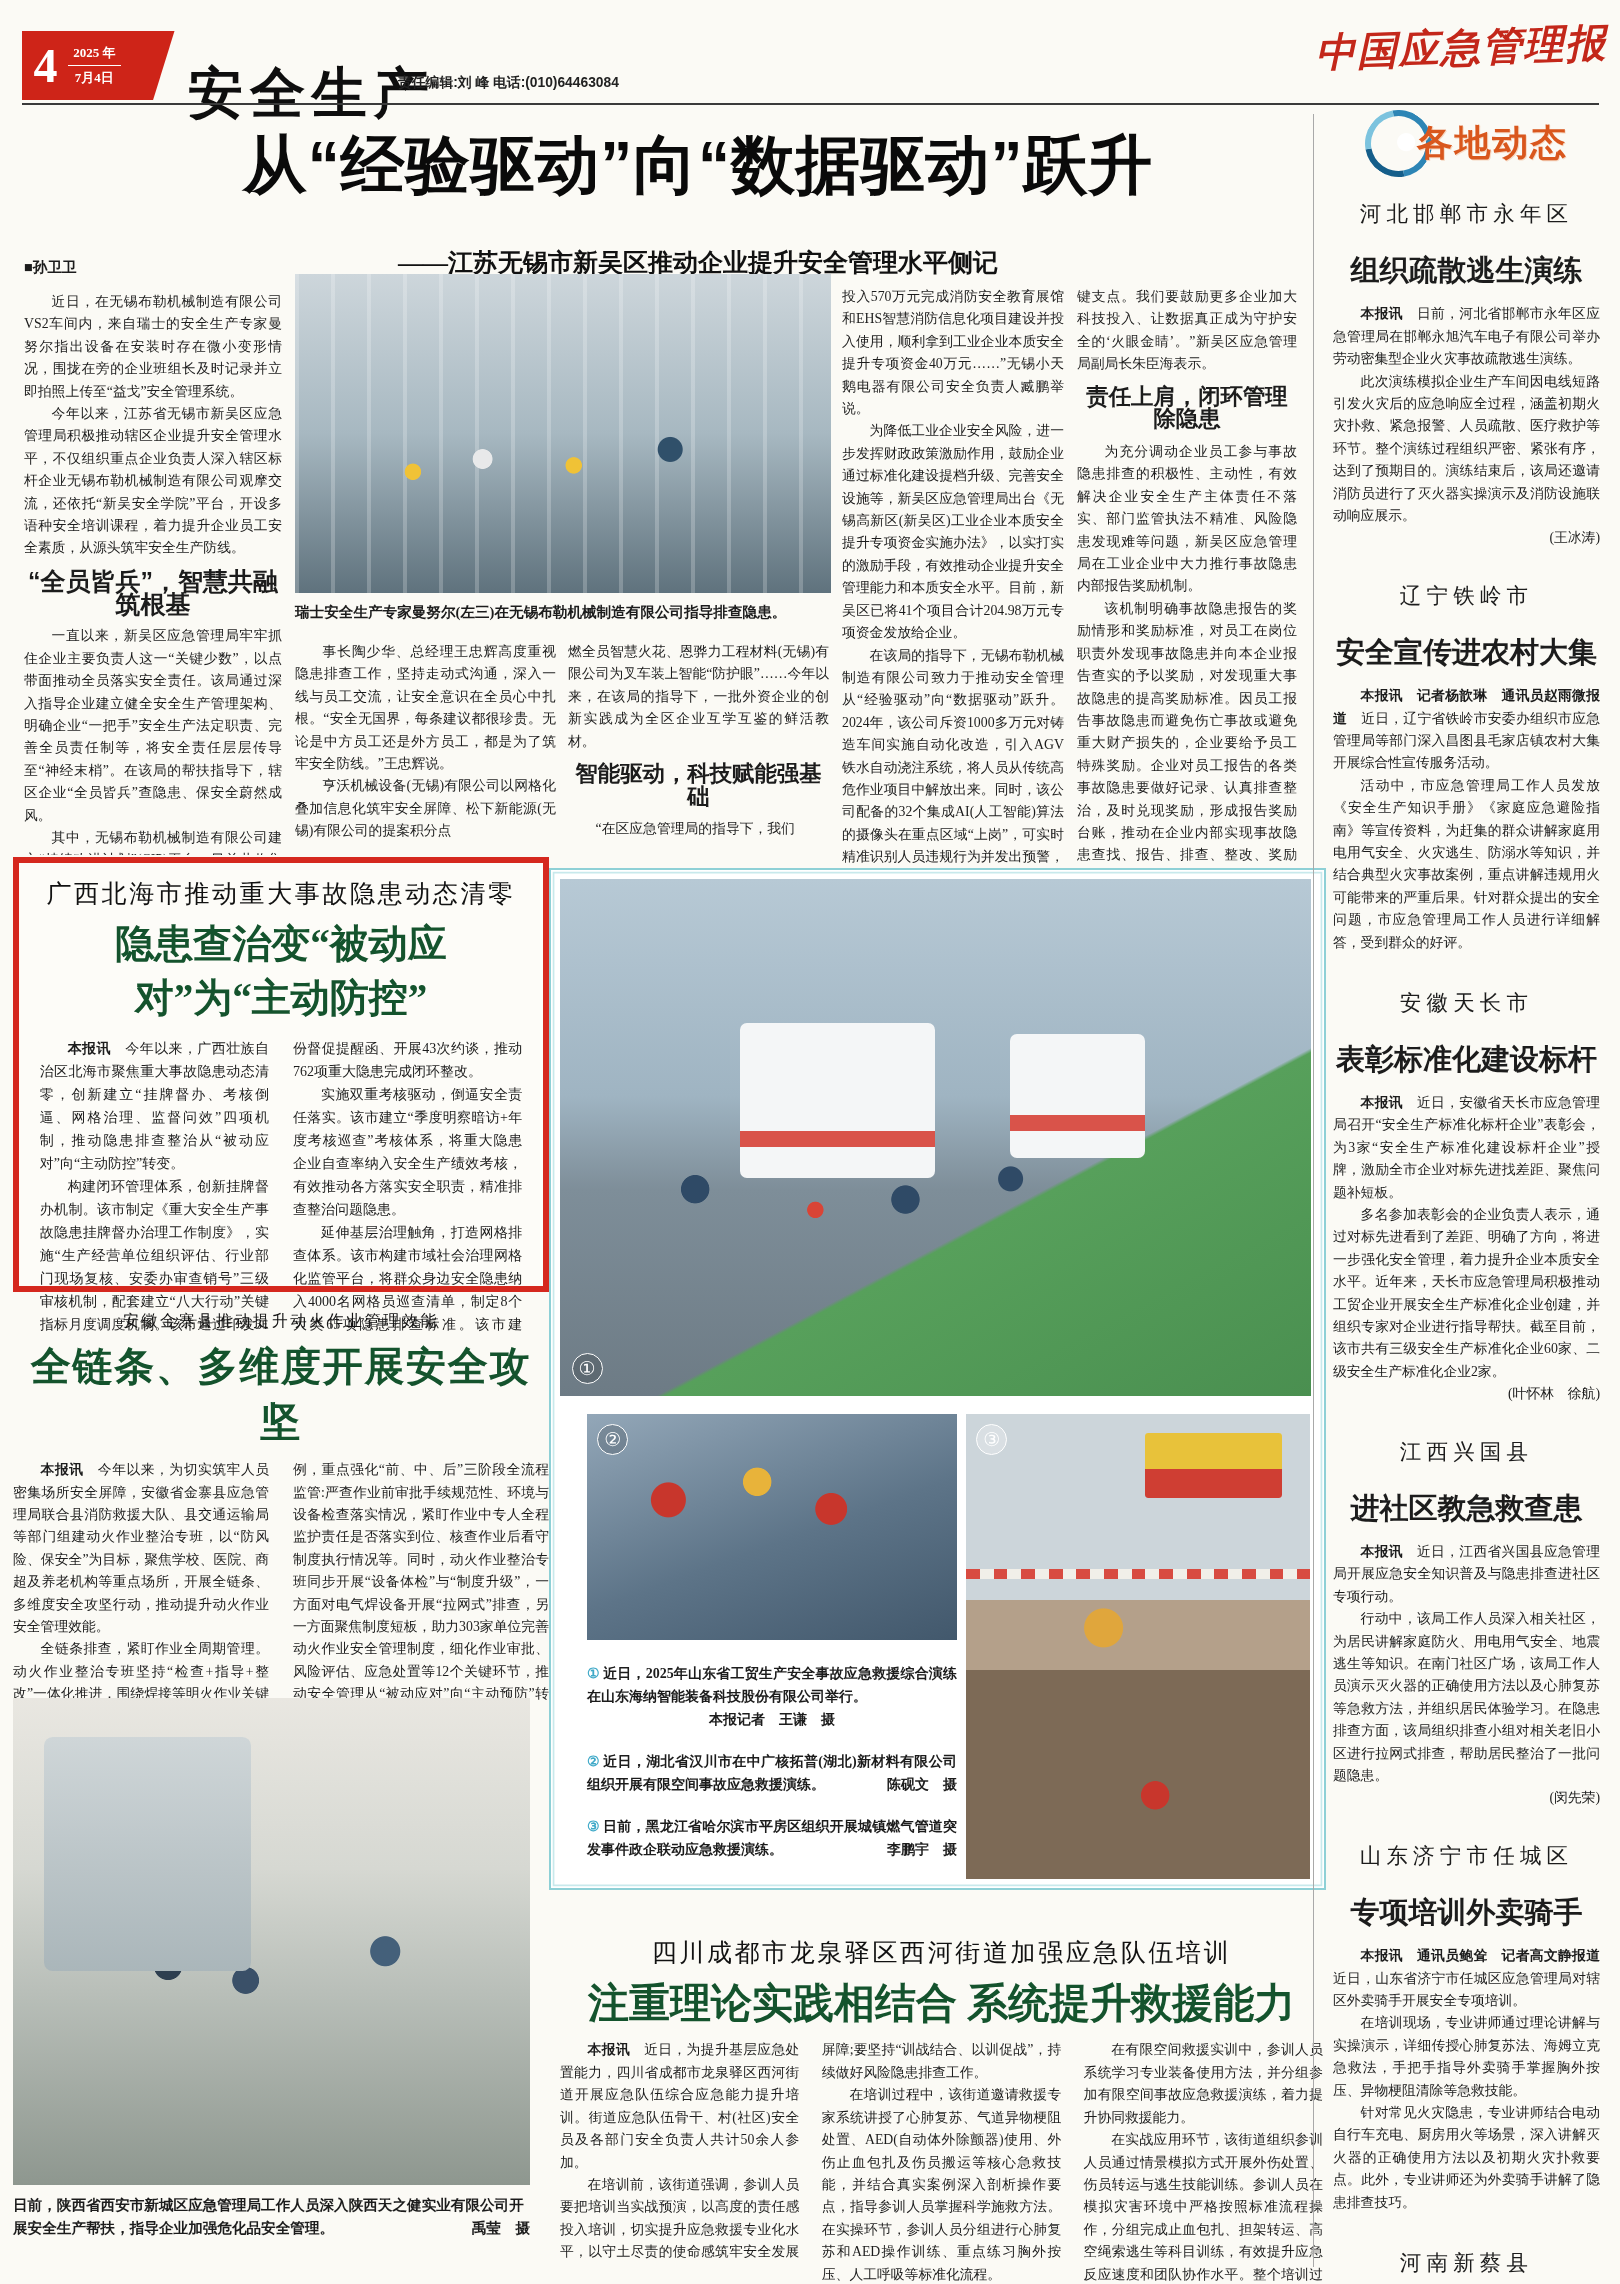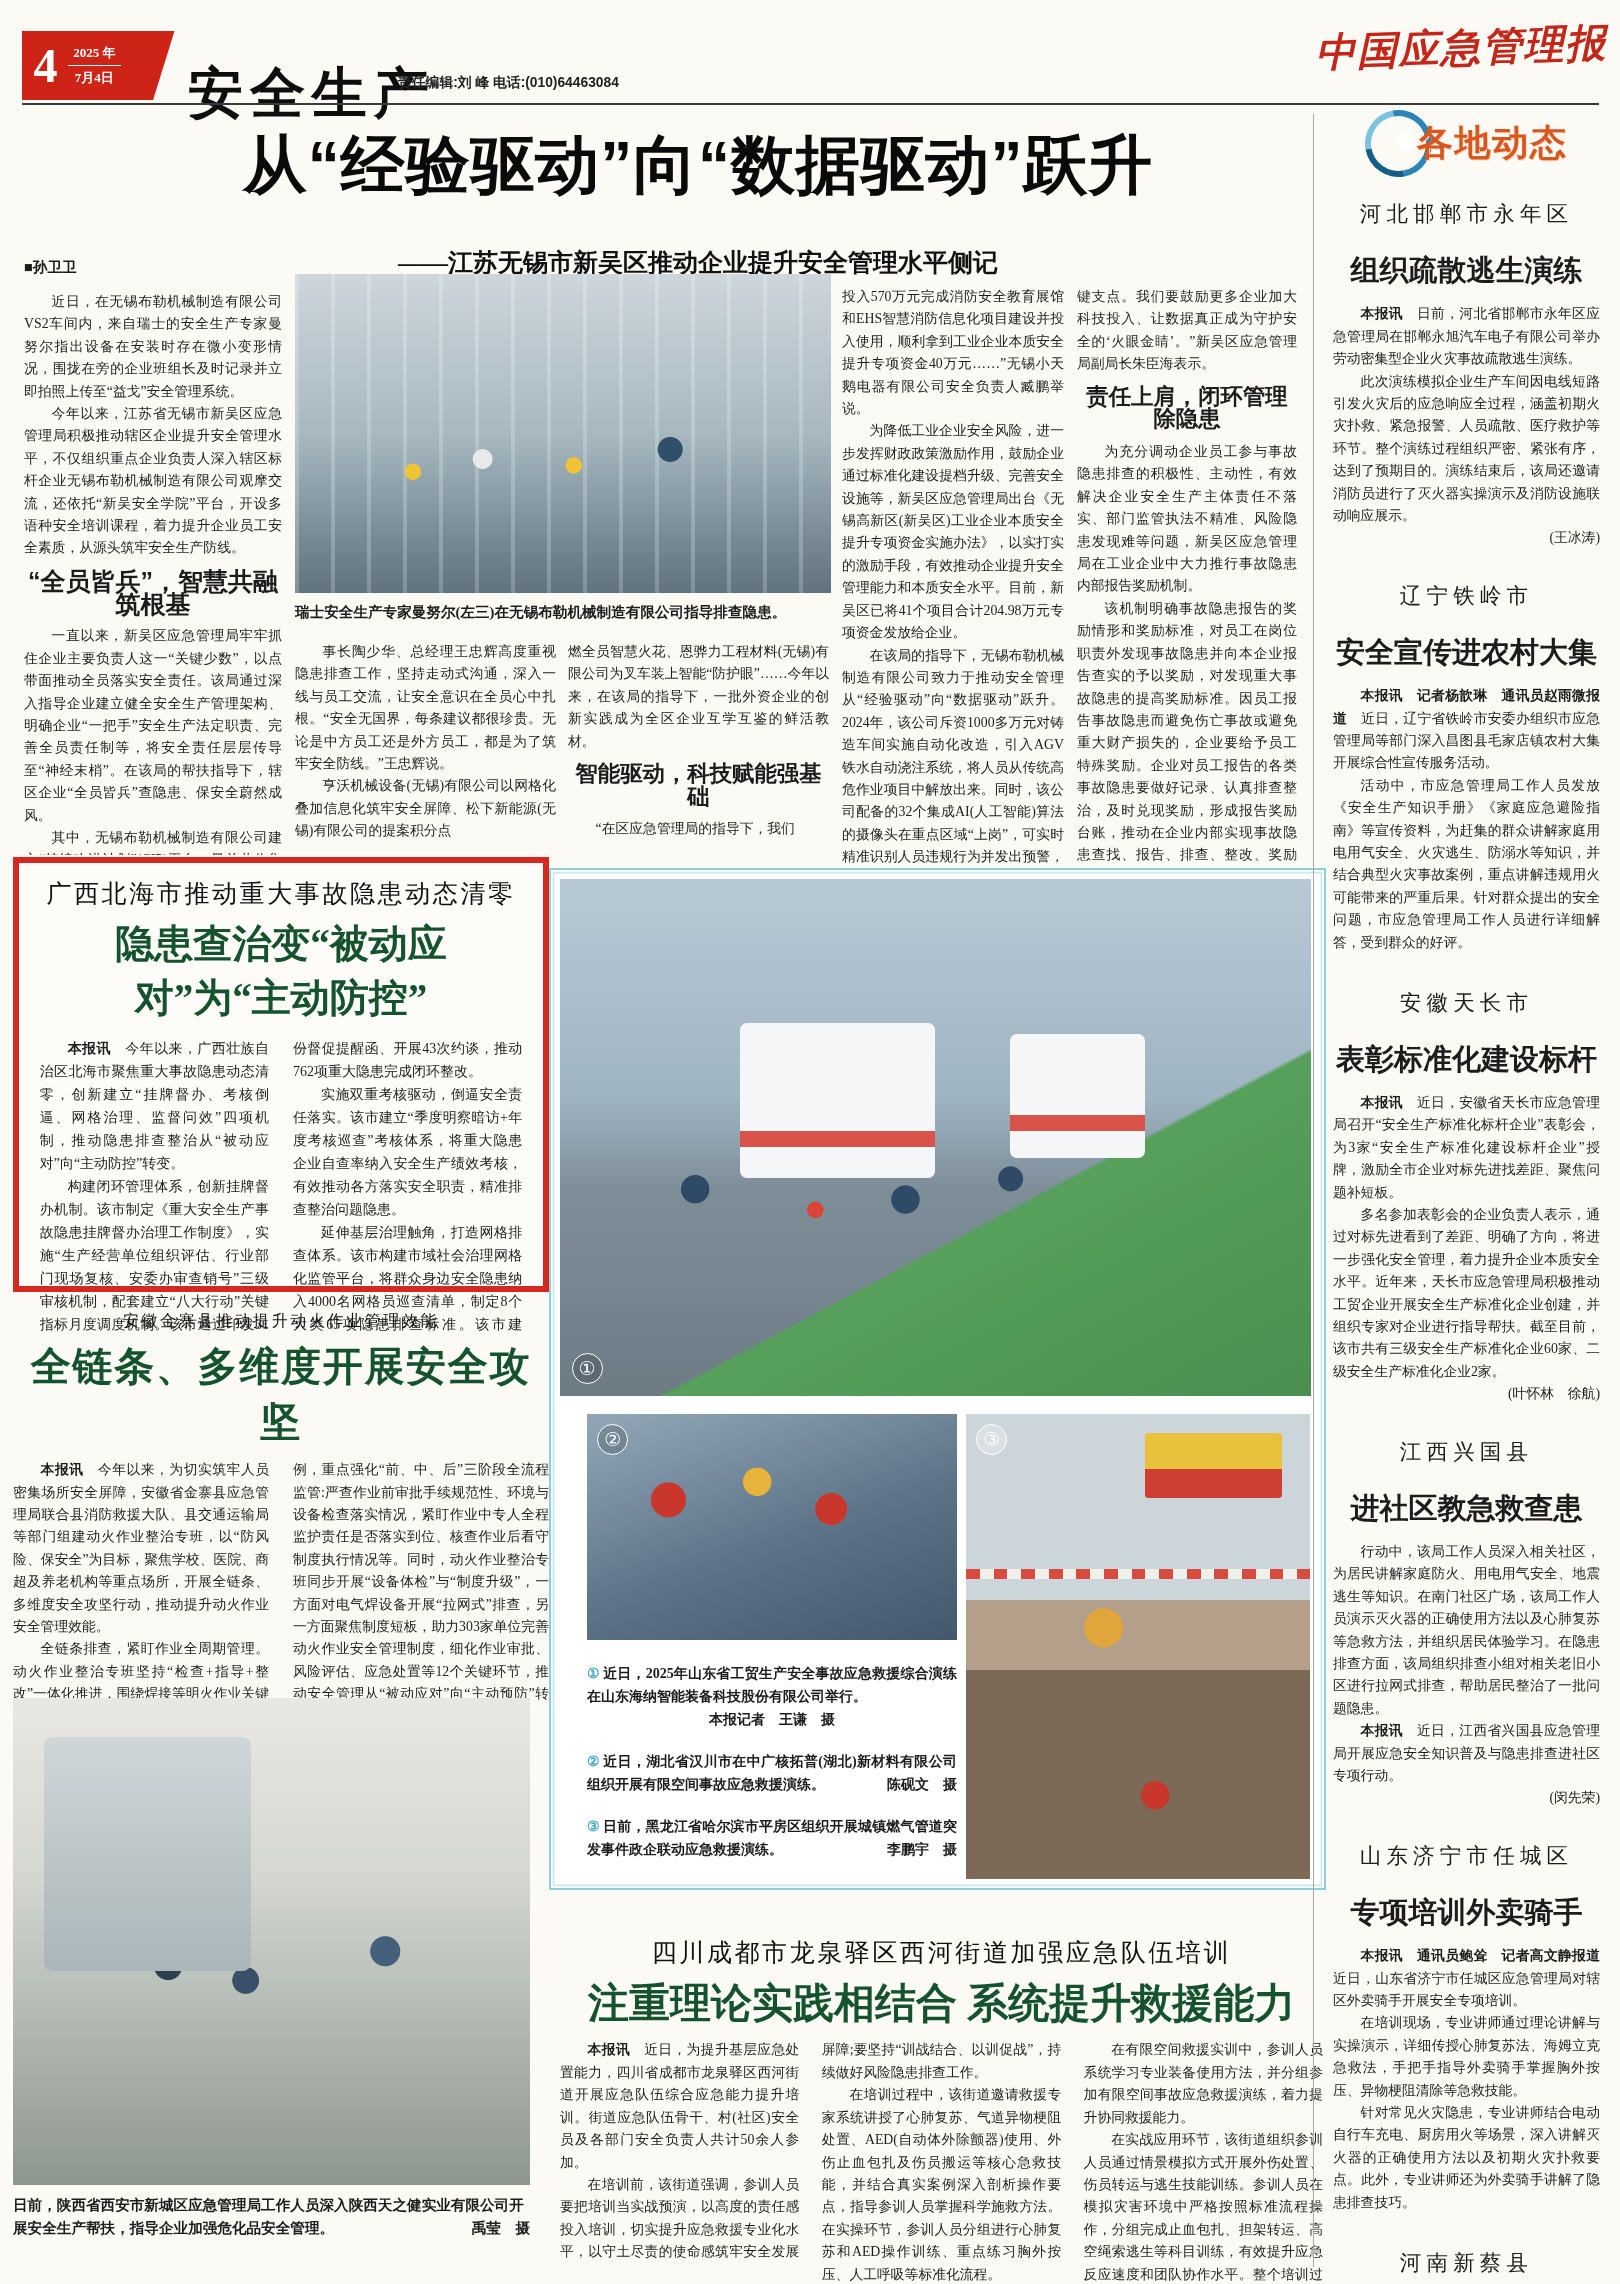--- a/index.html
+++ b/index.html
@@ -229,22 +229,22 @@
       <div class="sb-kicker">安徽天长市</div>
       <div class="sb-headline">表彰标准化建设标杆</div>
       <p class="para"><b class="lead">本报讯　</b><span>近日，安徽省天长市应急管理局召开“安全生产标准化标杆企业”表彰会，为3家“安全生产标准化建设标杆企业”授牌，激励全市企业对标先进找差距、聚焦问题补短板。</span></p>
       <p class="para">多名参加表彰会的企业负责人表示，通过对标先进看到了差距、明确了方向，将进一步强化安全管理，着力提升企业本质安全水平。近年来，天长市应急管理局积极推动工贸企业开展安全生产标准化企业创建，并组织专家对企业进行指导帮扶。截至目前，该市共有三级安全生产标准化企业60家、二级安全生产标准化企业2家。</p>
       <span class="sig">(叶怀林　徐航)</span>
     </div>
 
     <div class="sb-art">
       <div class="sb-kicker">江西兴国县</div>
       <div class="sb-headline">进社区教急救查患</div>
+      <p class="para"><b class="lead">本报讯　</b><span>近日，江西省兴国县应急管理局开展应急安全知识普及与隐患排查进社区专项行动。</span></p>
       <p class="para">行动中，该局工作人员深入相关社区，为居民讲解家庭防火、用电用气安全、地震逃生等知识。在南门社区广场，该局工作人员演示灭火器的正确使用方法以及心肺复苏等急救方法，并组织居民体验学习。在隐患排查方面，该局组织排查小组对相关老旧小区进行拉网式排查，帮助居民整治了一批问题隐患。</p>
-      <p class="para"><b class="lead">本报讯　</b><span>近日，江西省兴国县应急管理局开展应急安全知识普及与隐患排查进社区专项行动。</span></p>
       <span class="sig">(闵先荣)</span>
     </div>
 
     <div class="sb-art">
       <div class="sb-kicker">山东济宁市任城区</div>
       <div class="sb-headline">专项培训外卖骑手</div>
       <p class="para"><b class="lead">本报讯　通讯员鲍耸　记者高文静报道　</b><span>近日，山东省济宁市任城区应急管理局对辖区外卖骑手开展安全专项培训。</span></p>
       <p class="para">在培训现场，专业讲师通过理论讲解与实操演示，详细传授心肺复苏法、海姆立克急救法，手把手指导外卖骑手掌握胸外按压、异物梗阻清除等急救技能。</p>
       <p class="para">针对常见火灾隐患，专业讲师结合电动自行车充电、厨房用火等场景，深入讲解灭火器的正确使用方法以及初期火灾扑救要点。此外，专业讲师还为外卖骑手讲解了隐患排查技巧。</p>
     </div>

